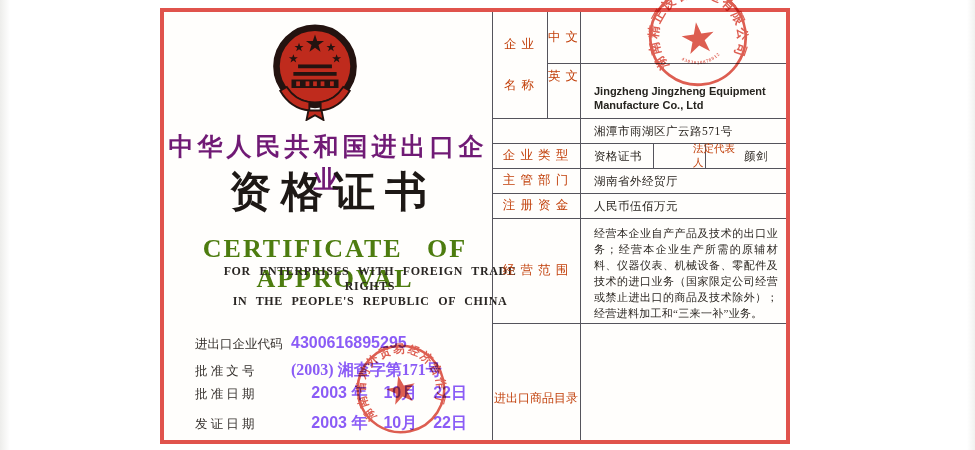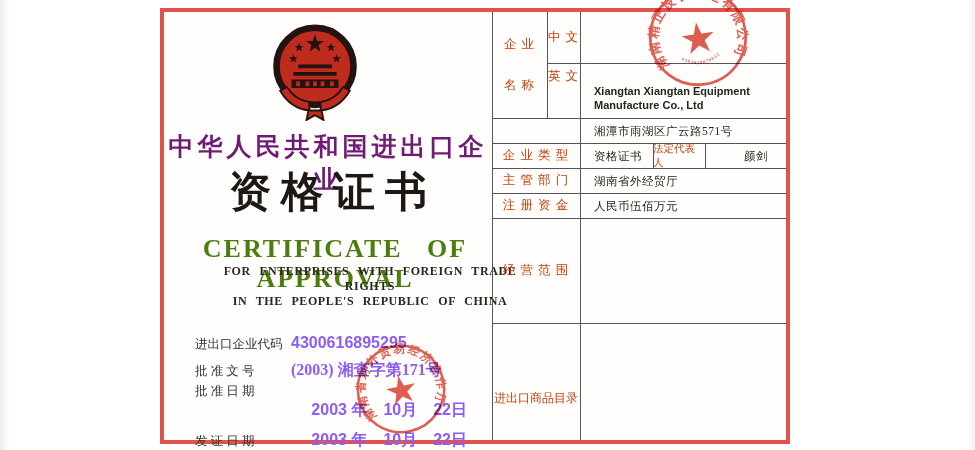--- a/index.html
+++ b/index.html
@@ -27,21 +27,21 @@
   .title-main{left:0;top:152px;width:328px;text-align:center;
     font-size:42px;font-weight:bold;letter-spacing:10px;text-indent:10px;color:#1d1815;}
   .title-en{left:7px;top:222px;width:328px;text-align:center;
     font-size:26px;font-weight:bold;letter-spacing:2px;word-spacing:16px;color:#4d7c0f;}
   .subtitle-en{left:16px;top:252px;width:328px;text-align:center;
     font-size:12px;font-weight:bold;letter-spacing:.6px;word-spacing:5px;
     line-height:15px;color:#2a2623;padding-left:26px;}
   .fields{left:31px;top:322px;width:272px;}
   .field-row{display:flex;align-items:baseline;margin-bottom:7px;}
   .field-row.r2{margin-bottom:2px;}
-  .field-row.r3{margin-bottom:9px;flex-direction:column;}
+  .field-row.r3{margin-bottom:9px;}
   .f-label{width:92px;flex-shrink:0;font-size:12.5px;color:#35302c;}
   .f-value{font-size:16px;font-weight:bold;color:#8b5cf6;
     font-family:"Liberation Sans","DejaVu Sans",sans-serif;margin-left:4px;}
   .f-value.cn{font-family:"Liberation Serif","DejaVu Serif",serif;font-weight:600;}
   .f-value.date{margin-left:auto;font-family:"Liberation Sans","DejaVu Sans",sans-serif;}
 
   
   .vline,.hline{background:#55545c;}
   .vline{width:1px;}
   .hline{height:1px;}
@@ -135,38 +135,39 @@
   <div class="abs hline" style="left:328px;top:206px;width:294px;"></div>
   <div class="abs hline" style="left:328px;top:311px;width:294px;"></div>
 
   <div class="abs cell" style="left:328px;top:0;width:55px;height:106px;flex-direction:column;justify-content:space-evenly;">
     <span>企 业</span>
     <span>名 称</span>
   </div>
   <div class="abs cell" style="left:383px;top:0;width:33px;height:51px;">中 文</div>
   <div class="abs cell" style="left:383px;top:37px;width:33px;height:55px;">英 文</div>
   <div class="abs en-name" style="left:430px;top:72px;width:186px;">
-    <div>Xiangtan Xiangtan Equipment</div>
+    <div>Jingzheng Jingzheng Equipment</div>
     <div>Manufacture Co., Ltd</div>
   </div>
 
   <div class="abs val" style="left:430px;top:112px;width:186px;">湘潭市雨湖区广云路571号</div>
 
   <div class="abs cell cell-label" style="top:131px;height:25px;">企 业 类 型</div>
   <div class="abs val" style="left:430px;top:137px;width:56px;">资格证书</div>
-  <div class="abs cell" style="left:489px;top:131px;width:52px;height:25px;font-size:10.5px;letter-spacing:0;">法定代表人</div>
+  <div class="abs cell" style="left:489px;top:131px;width:52px;height:25px;font-size:10.5px;letter-spacing:0;padding-left:40px;">法定代表人</div>
   <div class="abs val" style="left:552px;top:137px;width:66px;margin-left:28px;">颜剑</div>
 
   <div class="abs cell cell-label" style="top:156px;height:25px;">主 管 部 门</div>
   <div class="abs val" style="left:430px;top:162px;width:186px;">湖南省外经贸厅</div>
 
   <div class="abs cell cell-label" style="top:181px;height:25px;">注 册 资 金</div>
   <div class="abs val" style="left:430px;top:187px;width:186px;">人民币伍佰万元</div>
 
   <div class="abs cell cell-label" style="top:206px;height:105px;">经 营 范 围</div>
+  <div class="abs scope-text" style="left:430px;top:213px;width:184px;">经营本企业自产产品及技术的出口业务；经营本企业生产所需的原辅材料、仪器仪表、机械设备、零配件及技术的进口业务（国家限定公司经营或禁止进出口的商品及技术除外）；经营进料加工和“三来一补”业务。</div>
 
   <div class="abs cell cell-label" style="top:311px;height:150px;letter-spacing:0;font-size:12px;">进出口商品目录</div>
   <div class="abs" style="left:430px;top:311px;width:184px;height:117px;"></div>
 </div>
 
 <svg class="seal seal-company" viewBox="0 0 100 100">
   <defs>
     <path id="arcTopC" d="M 19,72 A 38,38 0 1 1 81,72" fill="none"></path>
     <path id="arcBotC" d="M 28,66 A 30,30 0 0 0 72,66" fill="none"></path>
   </defs>

